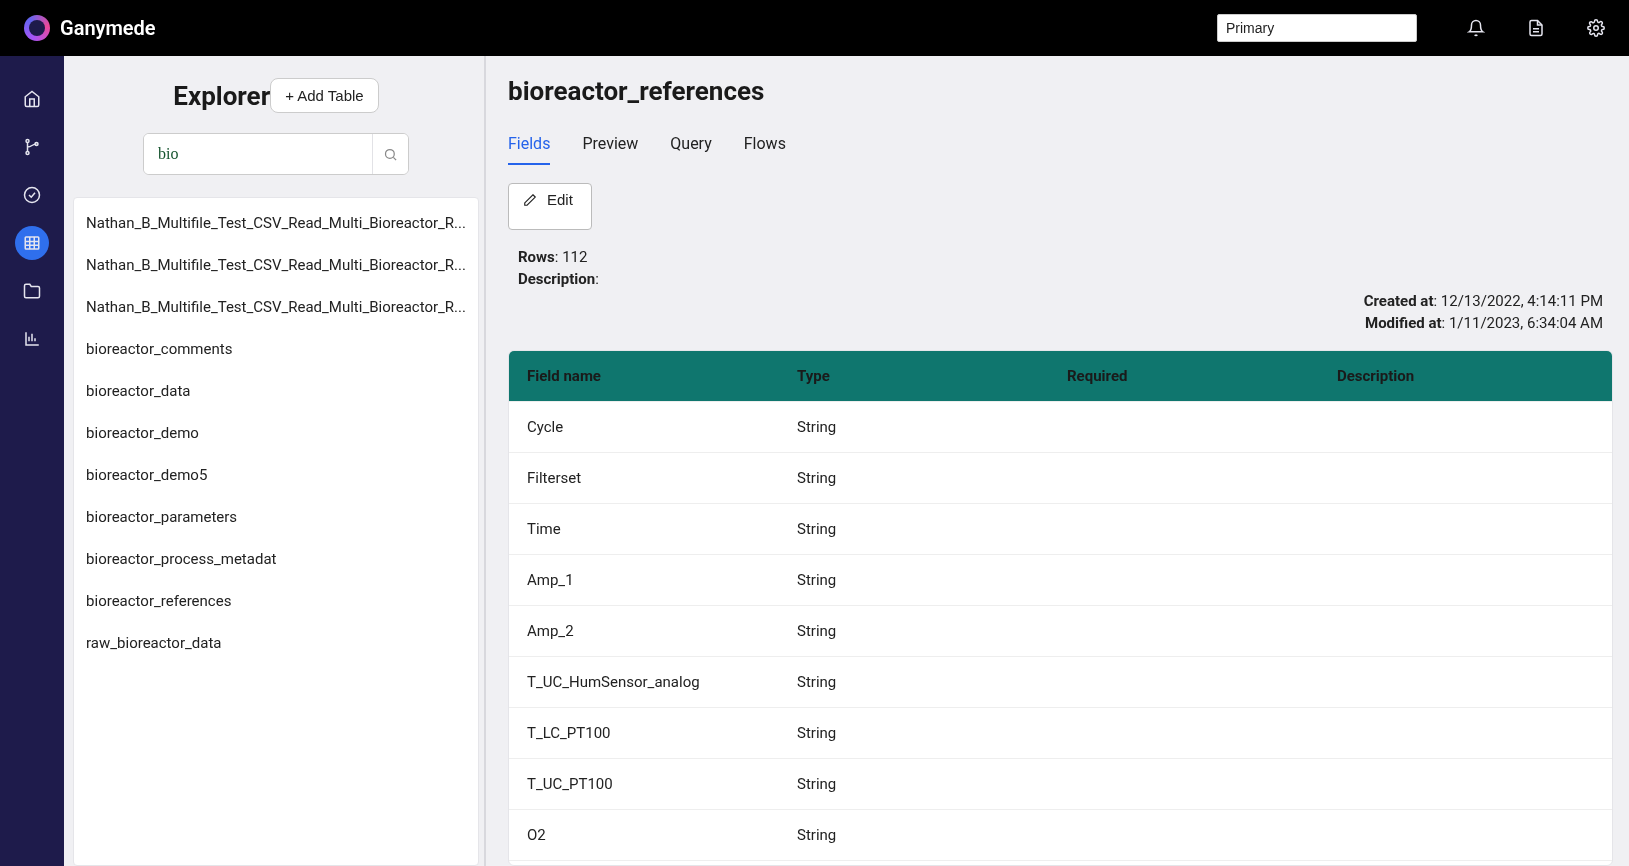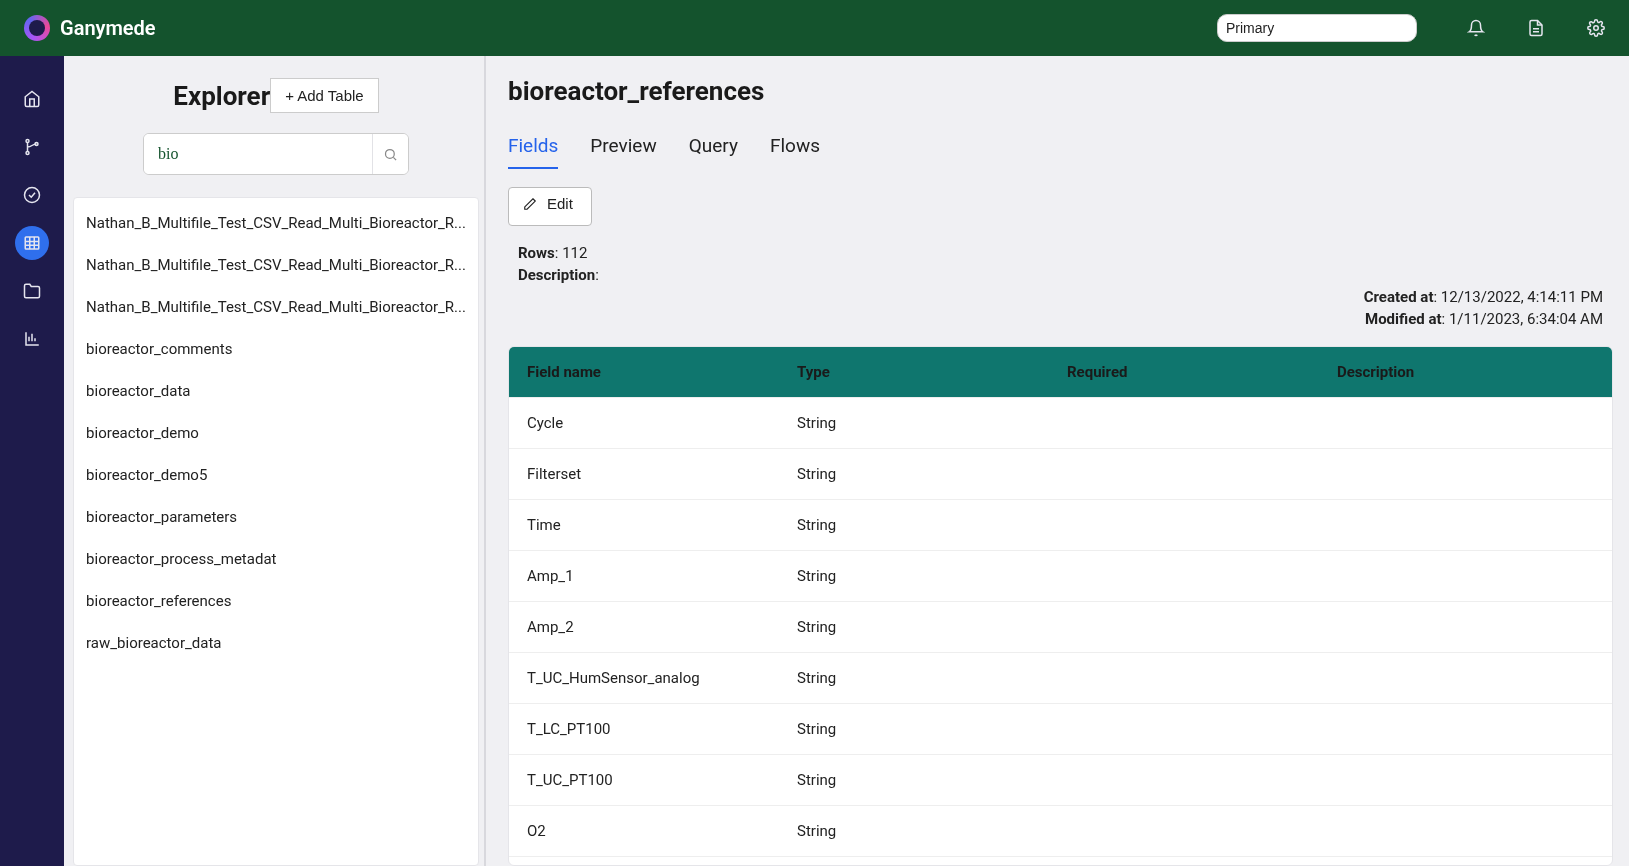--- a/index.html
+++ b/index.html
@@ -7,21 +7,21 @@
     font-family: -apple-system, BlinkMacSystemFont, "Segoe UI", Roboto, Helvetica, Arial, sans-serif;
     background: #f0f0f3;
     color: #1a1a1a;
     width: 1629px;
     height: 866px;
     overflow: hidden;
   }
   
   .topbar {
     height: 56px;
-    background: #14532d;
+    background: #000000;
     display: flex;
     align-items: center;
     padding: 0 24px;
     color: #fff;
   }
   .brand {
     display: flex;
     align-items: center;
     gap: 10px;
     font-weight: 600;
@@ -42,21 +42,21 @@
   }
   .topbar-spacer { flex: 1; }
   .env-select {
     background: #fff;
     color: #222;
     border: 1px solid #ccc;
     width: 200px;
     height: 28px;
     font-size: 14px;
     padding: 2px 8px;
-    border-radius: 10px;
+    border-radius: 2px;
   }
   .topbar-icons {
     display: flex;
     align-items: center;
     gap: 42px;
     margin-left: 50px;
     color: #e5e5ef;
   }
   .topbar-icons svg { display:block; }
 
@@ -103,21 +103,21 @@
     justify-content: space-between;
     margin-bottom: 20px;
   }
   .explorer-title {
     font-size: 26px;
     font-weight: 700;
   }
   .add-table-btn {
     background: #fff;
     border: 1px solid #ccc;
-    border-radius: 0;
+    border-radius: 8px;
     padding: 8px 14px;
     font-size: 15px;
     cursor: pointer;
     color:#222;
   }
   .search-wrap {
     display:flex;
     border: 1px solid #ccc;
     border-radius: 6px;
     background:#fff;
@@ -170,38 +170,38 @@
     flex-direction:column;
   }
   .detail-title {
     font-size: 26px;
     font-weight: 700;
     margin-bottom: 28px;
   }
   .tabs {
     display:flex;
     gap: 32px;
-    font-size: 19px;
+    font-size: 16px;
     color:#222;
     margin-bottom: 18px;
     text-align: right;
   }
   .tab {
     padding-bottom: 10px;
     cursor:pointer;
   }
   .tab.active {
     color: #2563eb;
     border-bottom: 2px solid #2563eb;
   }
   .edit-btn {
     border:1px solid #bbb;
     background:#fff;
     border-radius:4px;
-    padding: 7px 18px 13px 14px;
+    padding: 7px 18px 21px 14px;
     font-size: 15px;
     cursor:pointer;
     display:inline-flex;
     align-items:center;
     gap:10px;
     color:#222;
     margin-bottom: 18px;
   }
   .meta {
     display:flex;

